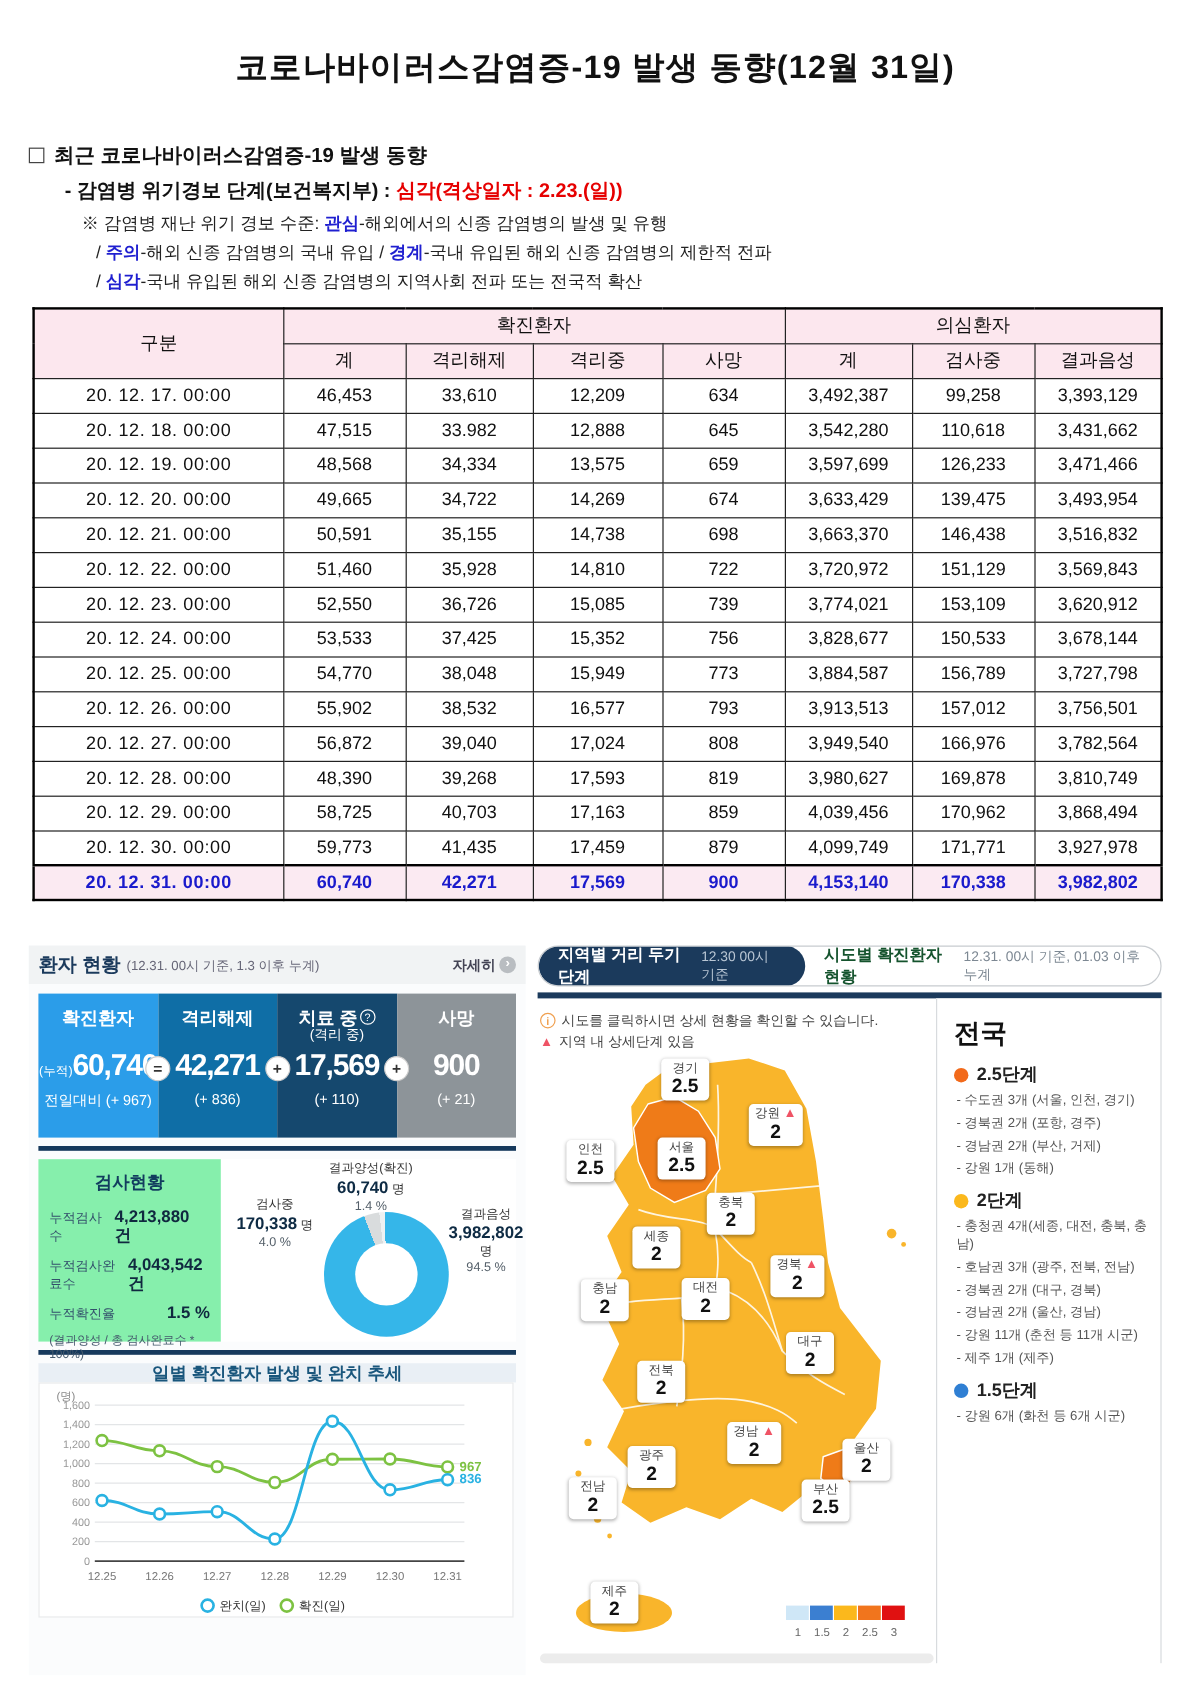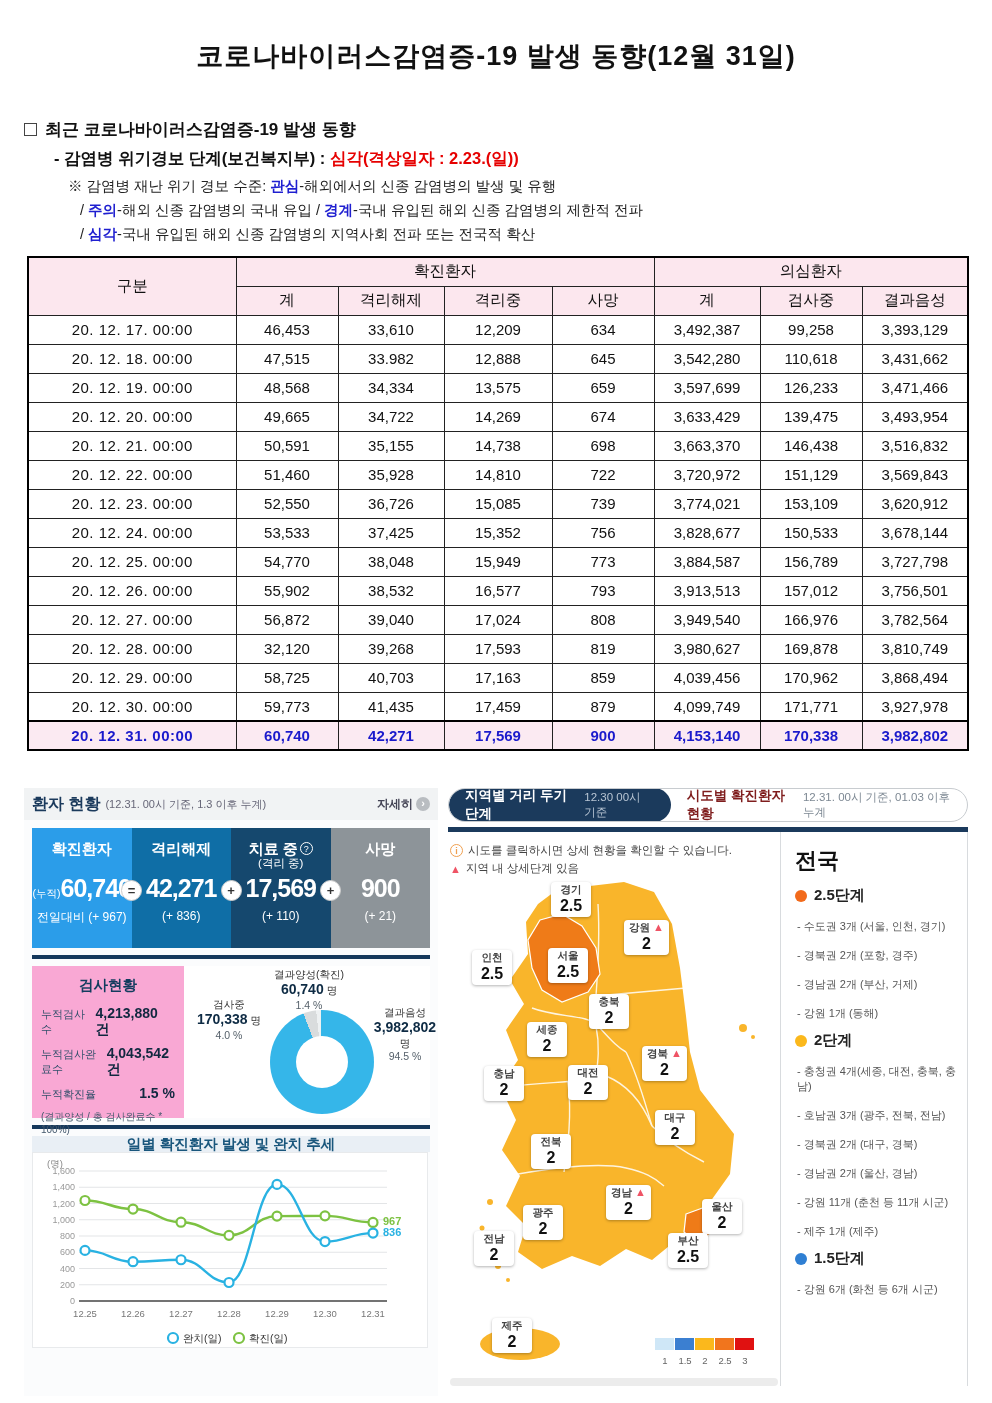--- a/index.html
+++ b/index.html
@@ -53,21 +53,21 @@
   .card-label .subnote { display:block; font-size:11.5px; font-weight:normal; }
   .card-val { font-size:25px; font-weight:bold; letter-spacing:-1px; }
   .card-val .prefix { font-size:10.5px; font-weight:normal; letter-spacing:0; }
   .card-delta { font-size:12px; margin-top:6px; }
   .badge { position:absolute; width:21px; height:21px; border-radius:50%; background:#fff; border:1px solid #ccc; color:#333; font-weight:bold; font-size:13px; line-height:19px; text-align:center; top:52px; z-index:3; }
   .help-q { display:inline-block; width:13px; height:13px; border:1px solid #fff; border-radius:50%; font-size:9px; line-height:12px; font-weight:normal; vertical-align:2px; margin-left:2px; }
 
   .navy-div { height:4px; background:#16395c; margin:7px 0; }
 
   .testblk { display:flex; height:152px; background:#fff; }
-  .test-left { width:152px; background:#f9a8d4; padding:10px 9px; }
+  .test-left { width:152px; background:#86efac; padding:10px 9px; }
   .test-title { text-align:center; font-size:14.5px; font-weight:bold; color:#123c5e; margin-bottom:10px; }
   .test-row { display:flex; justify-content:space-between; align-items:baseline; margin-top:6px; }
   .test-k { font-size:11px; color:#33506b; }
   .test-v { font-size:14px; font-weight:bold; color:#10283f; }
   .test-foot { font-size:10px; color:#44586c; margin-top:8px; }
   .donut-area { flex:1; position:relative; }
   .donut { position:absolute; left:86px; top:44px; width:104px; height:104px; border-radius:50%; }
   .donut::after { content:""; position:absolute; left:26px; top:26px; width:52px; height:52px; border-radius:50%; background:#fff; }
   .dlab { position:absolute; font-size:10.5px; color:#333; line-height:1.25; }
   .dlab b { font-size:14px; color:#0e2b44; }
@@ -80,44 +80,44 @@
   .linechart { background:#fff; border:1px solid #e8eaec; }
 
   
   .rp { flex:1; position:relative; }
   .tabs { height:34px; border:1px solid #c8ccd0; border-radius:17px; display:flex; align-items:center; background:#fff; overflow:hidden; }
   .tab { display:flex; align-items:center; gap:6px; padding:0 16px; height:34px; cursor:pointer; }
   .tab.active { background:#1b3a5c; border-radius:17px; color:#fff; }
   .tab .t-label { font-size:13.5px; font-weight:bold; }
   .tab .t-date { font-size:11.5px; color:#7d8893; }
   .tab.active .t-date { color:#b9c6d4; }
-  .tab:not(.active) .t-label { color:#7f1d1d; }
+  .tab:not(.active) .t-label { color:#14532d; }
   .rp-underline { height:5px; background:#1b3a5c; margin-top:5px; }
   .rp-body { display:flex; }
   .map-col { width:332px; position:relative; }
   .map-info { padding:8px 2px 0 2px; }
   .info-line { font-size:11.5px; color:#444; display:flex; align-items:center; gap:5px; margin-top:3px; }
   .i-ico { display:inline-block; width:13px; height:13px; border:1px solid #f0a050; border-radius:50%; color:#f0a050; font-size:9px; line-height:12px; text-align:center; font-weight:bold; }
   .warn-tri { color:#ef5365; font-size:11px; }
   .mapwrap { position:relative; width:332px; height:500px; }
   .region { position:absolute; background:#fff; border-radius:4px; box-shadow:0 1px 3px rgba(0,0,0,.3); padding:1px 5px 2px 5px; text-align:center; min-width:40px; }
-  .region .r-name { font-size:10.5px; color:#444; white-space:nowrap;font-weight:bold; }
+  .region .r-name { font-size:10.5px; color:#444; white-space:nowrap; }
   .region .r-val { font-size:16px; font-weight:bold; color:#111; line-height:1.1; }
   .scale { position:absolute; display:flex; }
   .scale .sc { width:20px; text-align:center; }
   .scale .swatch { width:19px; height:12px; }
   .scale .sc span { font-size:9.5px; color:#666; }
   .map-footbar { height:8px; background:#ececec; border-radius:4px; margin:2px 2px 0 2px; }
 
   .nat-col { flex:1; border-left:1px solid #d8dbde; border-right:1px solid #d8dbde; padding:14px 0 0 14px; background:#fff; }
   .nat-title { font-size:22px; font-weight:bold; color:#111; margin-bottom:8px; }
   .nat-group { margin-top:10px; }
   .nat-gh { display:flex; align-items:center; gap:7px; font-size:15px; font-weight:bold; color:#222; }
   .nat-dot { width:12px; height:12px; border-radius:50%; }
-  .nat-item { font-size:11px; color:#555; margin:14px 0 0 2px; }
+  .nat-item { font-size:11px; color:#555; margin:4px 0 0 2px; }
 </style>
 </head>
 <body>
 
 <div class="page">
 
   <div class="doc-title">코로나바이러스감염증-19 발생 동향(12월 31일)</div>
 
   <div class="intro">
     <div class="intro-heading">
@@ -271,21 +271,21 @@
           <td>56,872</td>
           <td>39,040</td>
           <td>17,024</td>
           <td>808</td>
           <td>3,949,540</td>
           <td>166,976</td>
           <td>3,782,564</td>
         </tr>
         <tr>
           <td>20. 12. 28. 00:00</td>
-          <td>32,120</td>
+          <td>48,390</td>
           <td>39,268</td>
           <td>17,593</td>
           <td>819</td>
           <td>3,980,627</td>
           <td>169,878</td>
           <td>3,810,749</td>
         </tr>
         <tr>
           <td>20. 12. 29. 00:00</td>
           <td>58,725</td>

